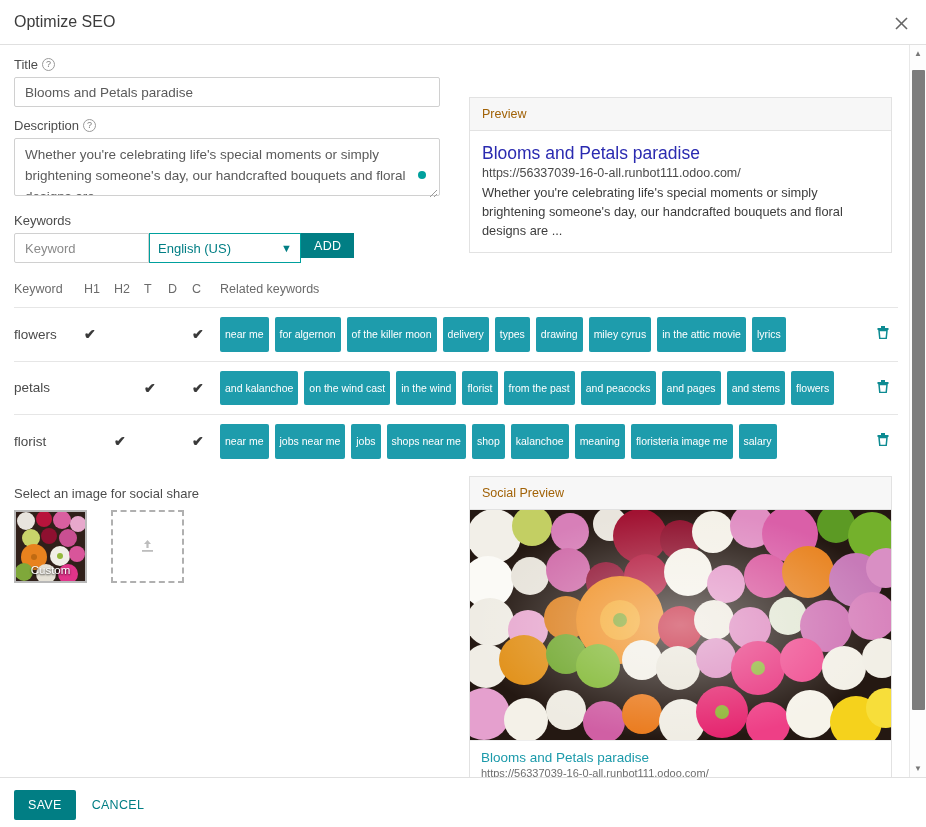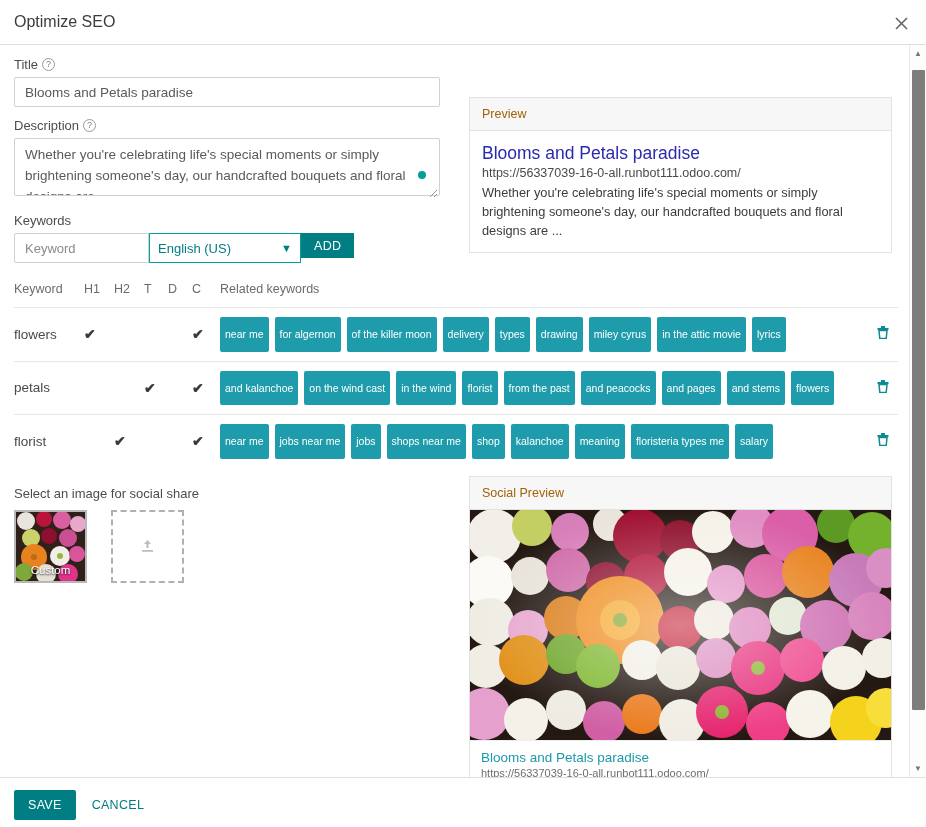--- a/index.html
+++ b/index.html
@@ -346,21 +346,21 @@
                 <td class="col-c"><span class="check">✔</span></td>
                 <td class="col-rel">
                   <div class="tags">
                     <span class="tag">near me</span>
                     <span class="tag">jobs near me</span>
                     <span class="tag">jobs</span>
                     <span class="tag">shops near me</span>
                     <span class="tag">shop</span>
                     <span class="tag">kalanchoe</span>
                     <span class="tag">meaning</span>
-                    <span class="tag">floristeria types me</span>
+                    <span class="tag">floristeria image me</span>
                     <span class="tag">salary</span>
                   </div>
                 </td>
                 <td class="col-del"><span class="del-icon"><svg width="12" height="13" viewBox="0 0 12 13">
                       <rect x="4" y="0" width="4" height="2" fill="#0d8b92"></rect>
                       <rect x="0.5" y="2" width="11" height="2" fill="#0d8b92"></rect>
                       <path d="M2 4.5 h8 l-0.8 8 h-6.4 Z" fill="none" stroke="#0d8b92" stroke-width="1.5"></path>
                     </svg></span></td>
               </tr>
             </tbody>

